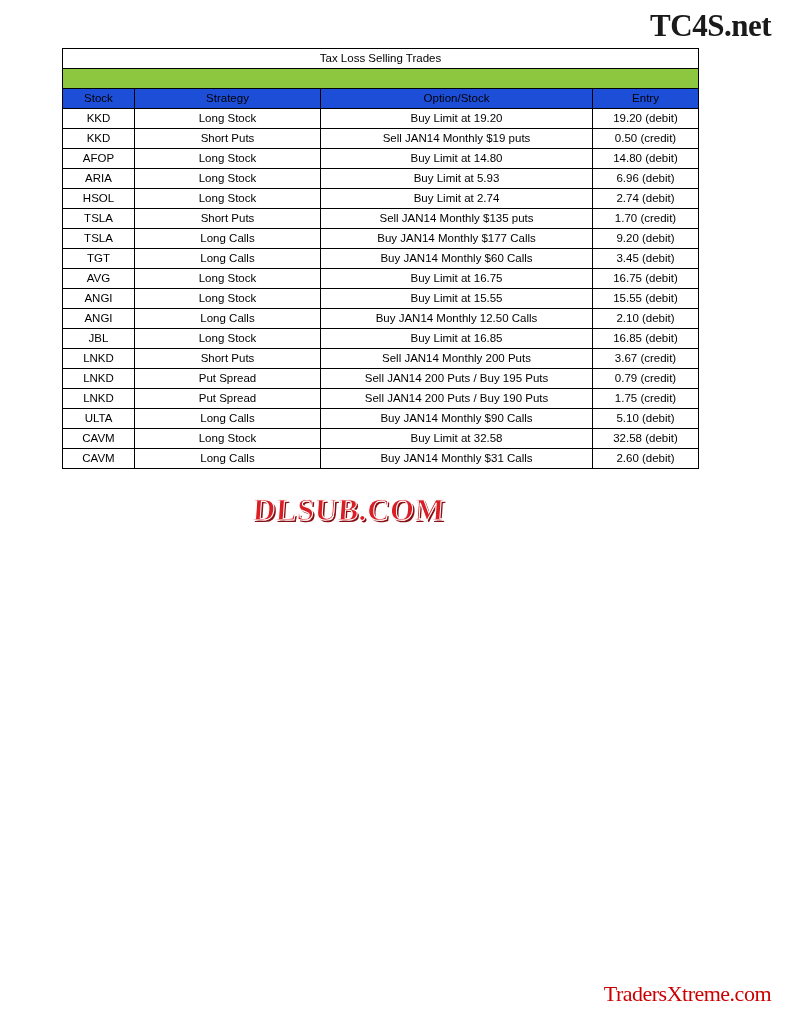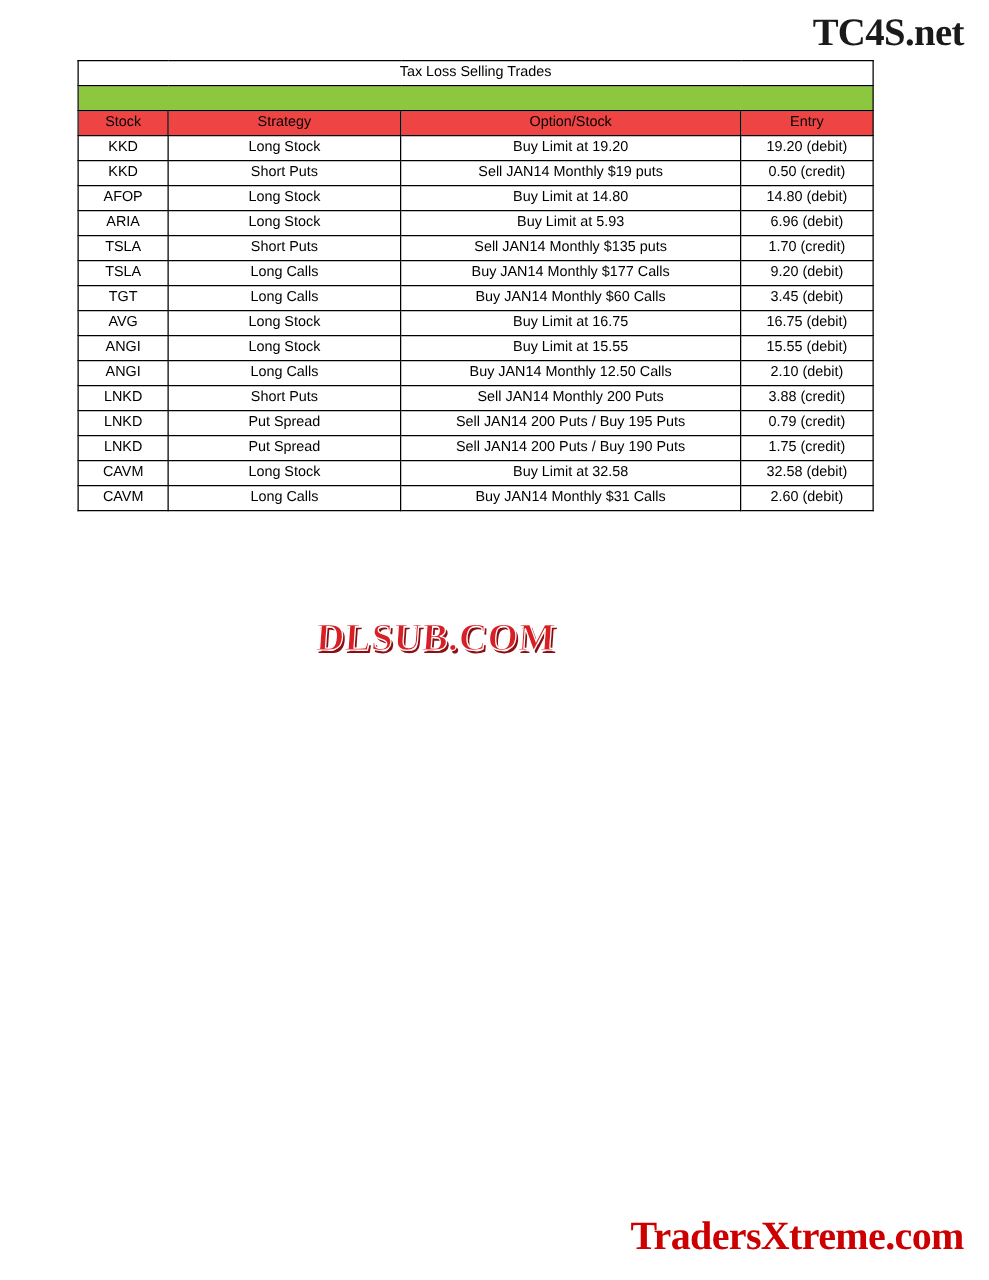--- a/index.html
+++ b/index.html
@@ -27,22 +27,22 @@
     font-weight: bold;
     font-size: 31px;
     color: #1a1a1a;
     letter-spacing: -0.5px;
   }
   .brand-bottom {
     position: absolute;
     bottom: 16px;
     right: 20px;
     font-family: "Liberation Serif", serif;
-    font-weight: bold;
-    font-size: 32px;
+    font-weight: normal;
+    font-size: 22px;
     color: #cc0000;
     letter-spacing: -0.5px;
   }
   .table-wrap {
     position: absolute;
     left: 62px;
     top: 48px;
     width: 636px;
   }
   table.trades {
@@ -70,21 +70,21 @@
   }
   .green-row td {
     height: 17px;
     background: #8dc63f;
     border-left: 1px solid #000;
     border-right: 1px solid #000;
     border-top: 1px solid #000;
     border-bottom: 1px solid #000;
   }
   .head-row th {
-    background: #ef4444;
+    background: #1d4ed8;
     font-weight: bold;
     height: 21px;
     line-height: 21px;
     font-size: 12px;
   }
   col.c-stock { width: 72px; }
   col.c-strategy { width: 186px; }
   col.c-option { width: 272px; }
   col.c-entry { width: 106px; }
 
@@ -154,20 +154,26 @@
           <td>Buy Limit at 14.80</td>
           <td>14.80 (debit)</td>
         </tr>
         <tr>
           <td>ARIA</td>
           <td>Long Stock</td>
           <td>Buy Limit at 5.93</td>
           <td>6.96 (debit)</td>
         </tr>
         <tr>
+          <td>HSOL</td>
+          <td>Long Stock</td>
+          <td>Buy Limit at 2.74</td>
+          <td>2.74 (debit)</td>
+        </tr>
+        <tr>
           <td>TSLA</td>
           <td>Short Puts</td>
           <td>Sell JAN14 Monthly $135 puts</td>
           <td>1.70 (credit)</td>
         </tr>
         <tr>
           <td>TSLA</td>
           <td>Long Calls</td>
           <td>Buy JAN14 Monthly $177 Calls</td>
           <td>9.20 (debit)</td>
@@ -190,38 +196,50 @@
           <td>Buy Limit at 15.55</td>
           <td>15.55 (debit)</td>
         </tr>
         <tr>
           <td>ANGI</td>
           <td>Long Calls</td>
           <td>Buy JAN14 Monthly 12.50 Calls</td>
           <td>2.10 (debit)</td>
         </tr>
         <tr>
+          <td>JBL</td>
+          <td>Long Stock</td>
+          <td>Buy Limit at 16.85</td>
+          <td>16.85 (debit)</td>
+        </tr>
+        <tr>
           <td>LNKD</td>
           <td>Short Puts</td>
           <td>Sell JAN14 Monthly 200 Puts</td>
-          <td>3.88 (credit)</td>
+          <td>3.67 (credit)</td>
         </tr>
         <tr>
           <td>LNKD</td>
           <td>Put Spread</td>
           <td>Sell JAN14 200 Puts / Buy 195 Puts</td>
           <td>0.79 (credit)</td>
         </tr>
         <tr>
           <td>LNKD</td>
           <td>Put Spread</td>
           <td>Sell JAN14 200 Puts / Buy 190 Puts</td>
           <td>1.75 (credit)</td>
         </tr>
         <tr>
+          <td>ULTA</td>
+          <td>Long Calls</td>
+          <td>Buy JAN14 Monthly $90 Calls</td>
+          <td>5.10 (debit)</td>
+        </tr>
+        <tr>
           <td>CAVM</td>
           <td>Long Stock</td>
           <td>Buy Limit at 32.58</td>
           <td>32.58 (debit)</td>
         </tr>
         <tr>
           <td>CAVM</td>
           <td>Long Calls</td>
           <td>Buy JAN14 Monthly $31 Calls</td>
           <td>2.60 (debit)</td>

